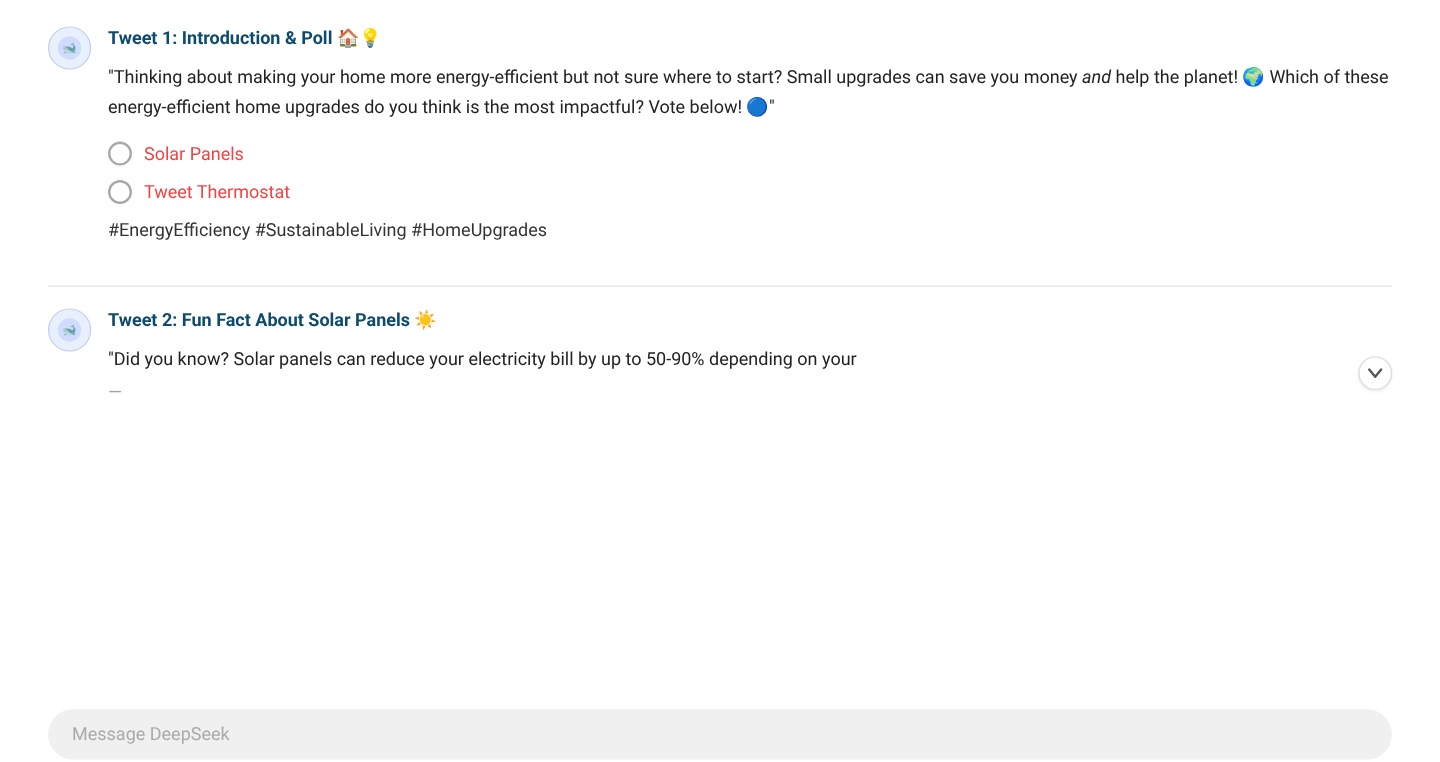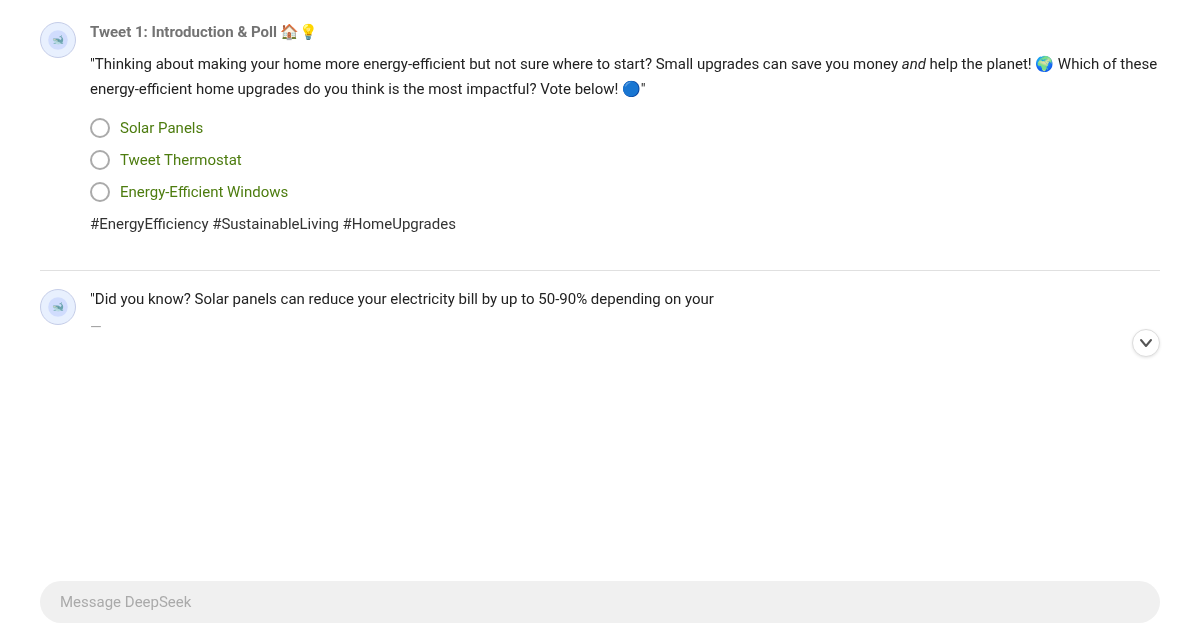--- a/index.html
+++ b/index.html
@@ -55,37 +55,37 @@
       flex: 1;
       font-size: 15px;
       line-height: 1.6;
       color: #1a1a1a;
     }
 
     .tweet-title {
       font-weight: 700;
       font-size: 15px;
       margin-bottom: 8px;
-      color: #737373;
+      color: #0c4a6e;
     }
 
     .tweet-body {
       margin-bottom: 14px;
       color: #222;
       font-size: 15px;
       line-height: 1.65;
     }
 
     .poll-option {
       display: flex;
       align-items: center;
       gap: 10px;
       margin-bottom: 8px;
       font-size: 15px;
-      color: #4d7c0f;
+      color: #ef4444;
     }
 
     .radio-circle {
       width: 20px;
       height: 20px;
       border-radius: 50%;
       border: 2px solid #aaa;
       background: #fff;
       flex-shrink: 0;
       display: flex;
@@ -139,21 +139,21 @@
       content: '';
       position: absolute;
       bottom: 0;
       left: 0;
       right: 0;
       height: 30px;
       background: linear-gradient(transparent, white);
     }
 
     .message-input-bar {
-      padding: 12px 40px 12px 40px;
+      padding: 12px 40px 2px 40px;
       background: #fff;
     }
 
     .message-input-inner {
       background: #f0f0f0;
       border-radius: 22px;
       padding: 12px 20px;
       font-size: 15px;
       color: #aaa;
       cursor: text;
@@ -183,40 +183,40 @@
         <span>"Thinking about making your home more energy-efficient but not sure where to start? Small upgrades can save you money </span><em>and</em><span> help the planet! 🌍 Which of these energy-efficient home upgrades do you think is the most impactful? Vote below! 🔵"</span>
       </div>
 
       <div class="poll-option">
         <div class="radio-circle"></div>
         <span>Solar Panels</span>
       </div>
       <div class="poll-option">
         <div class="radio-circle"></div>
         <span>Tweet Thermostat</span>
-      </div>
-      <div class="poll-option">
-        <div class="radio-circle"></div>
-        <span>Energy-Efficient Windows</span>
       </div>
 
       <div class="hashtags">#EnergyEfficiency #SustainableLiving #HomeUpgrades</div>
     </div>
   </div>
 
   <hr class="divider">
 
   <div class="message-block tweet2-section">
     <div class="avatar">
       <svg viewBox="0 0 36 36" fill="none" xmlns="http://www.w3.org/2000/svg">
         <circle cx="18" cy="18" r="16" fill="#4a6cf7" opacity="0.15"></circle>
         <text x="18" y="23" text-anchor="middle" font-size="16" fill="#4a6cf7">🐋</text>
       </svg>
     </div>
     <div class="message-content fade-bottom">
+      <div class="tweet-title">
+        <span>Tweet 2: Fun Fact About Solar Panels</span>
+        <span> ☀️</span>
+      </div>
       <div class="tweet2-body">
         <span>"Did you know? Solar panels can reduce your electricity bill by up to 50-90% depending on you</span><span>r</span>
         <br>
       </div>
       <div style="font-size:15px;color:#222;margin-top:4px;">—</div>
     </div>
     <div class="expand-btn">
       <svg width="14" height="14" viewBox="0 0 14 14">
         <polyline points="2,4 7,10 12,4" stroke="#555" stroke-width="2" fill="none" stroke-linecap="round" stroke-linejoin="round"></polyline>
       </svg>

